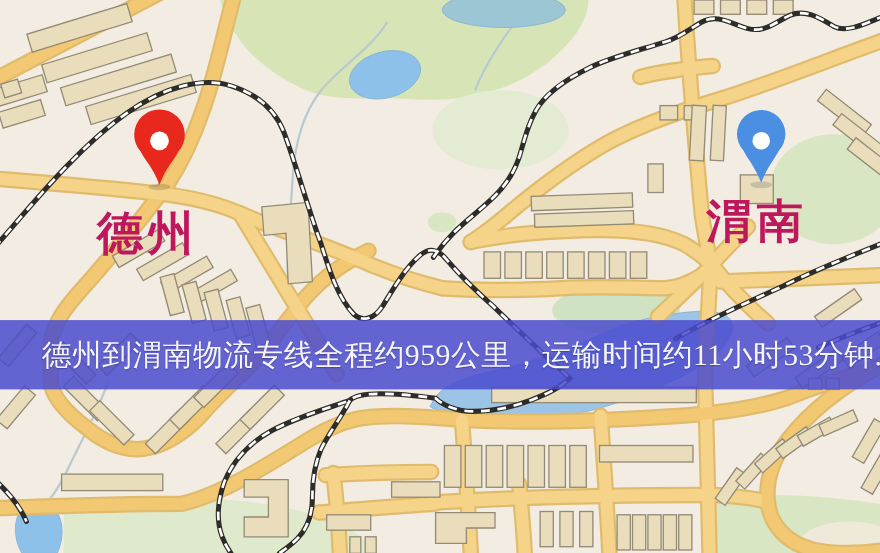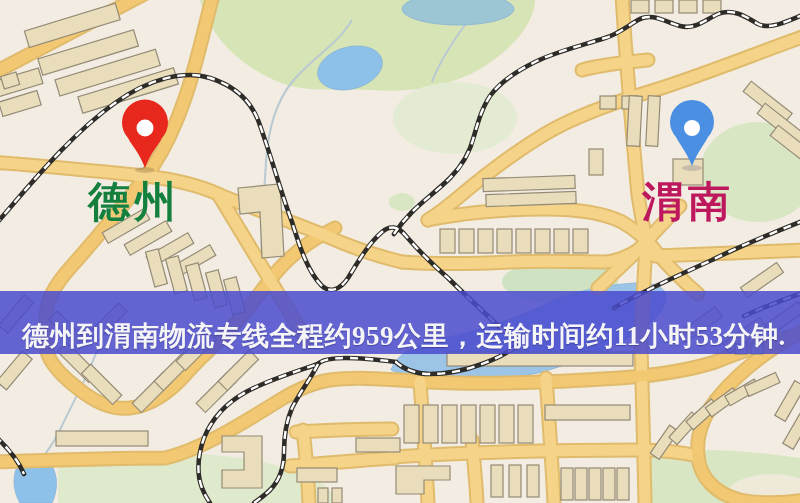--- a/index.html
+++ b/index.html
@@ -9,27 +9,27 @@
     box-shadow:0 0 0 1px #ccc;
   }
   .stage svg.basemap{position:absolute;left:0;top:0;}
   .city-label{
     position:absolute;
     font-family:"Liberation Serif","DejaVu Serif",serif;
     font-weight:700;font-size:42px;line-height:1;
     letter-spacing:4px;white-space:nowrap;
     text-shadow:0 0 1px rgba(255,255,255,.4);
   }
-  .city-label.origin{left:88px;top:181px;color:#15803d;}
+  .city-label.origin{left:88px;top:192px;color:#be185d;}
   .city-label.dest{left:642px;top:181px;color:#be185d;}
   .route-banner{
     position:absolute;left:0;top:291px;width:800px;height:63px;
     background:rgba(74,75,206,0.85);
-    display:flex;align-items:flex-end;
-    box-sizing:border-box;padding-left:22px;font-weight:bold;
+    display:flex;align-items:center;
+    box-sizing:border-box;padding-left:38px;
   }
   .route-banner span{
     font-family:"Liberation Serif","DejaVu Serif",serif;
     color:#f5f5f8;font-size:27px;letter-spacing:.5px;white-space:nowrap;
     text-shadow:0 1px 1px rgba(20,20,80,.35);
   }
 </style>
 </head>
 <body>
 

